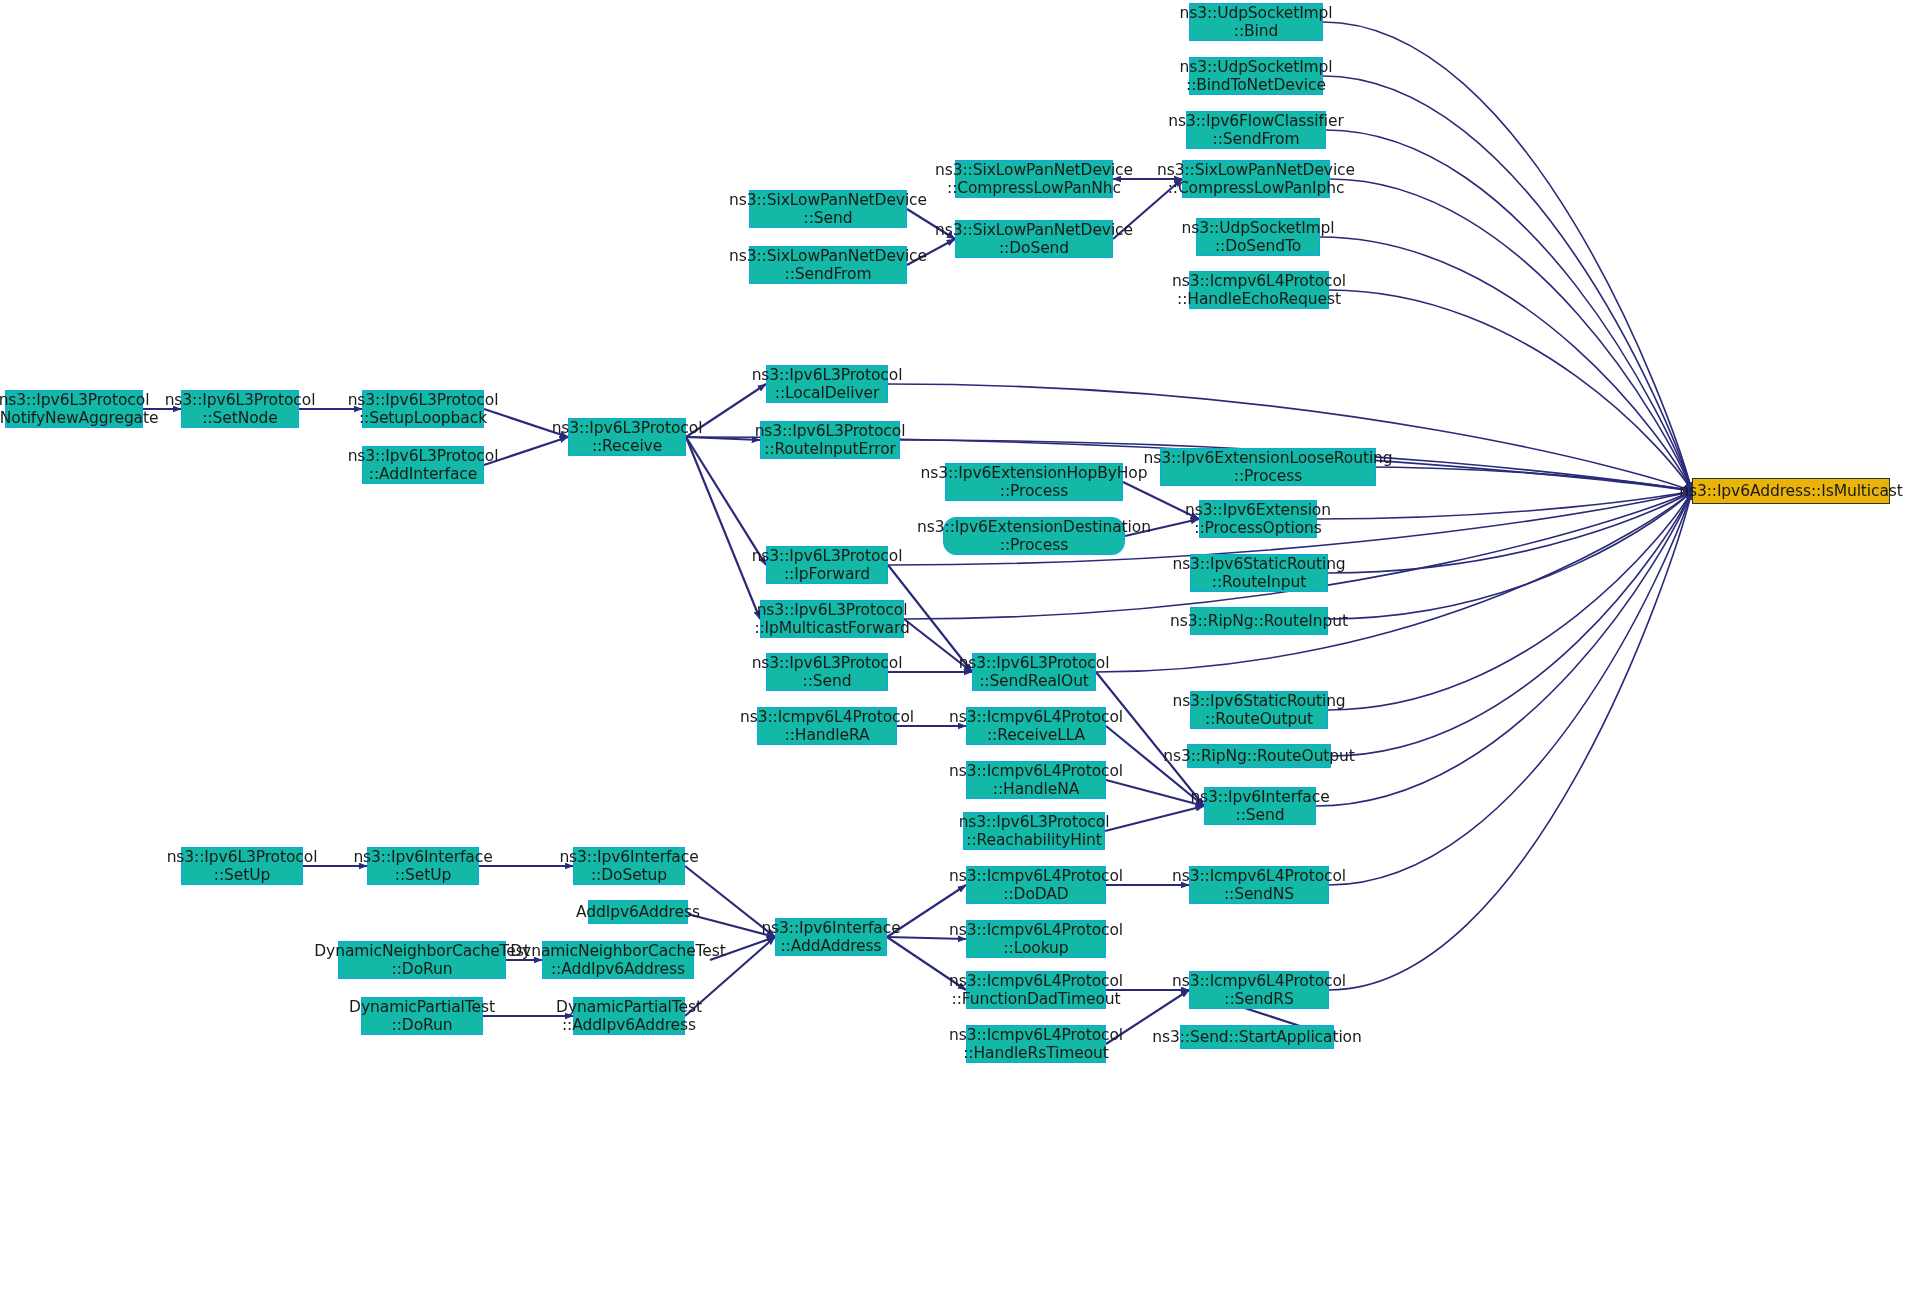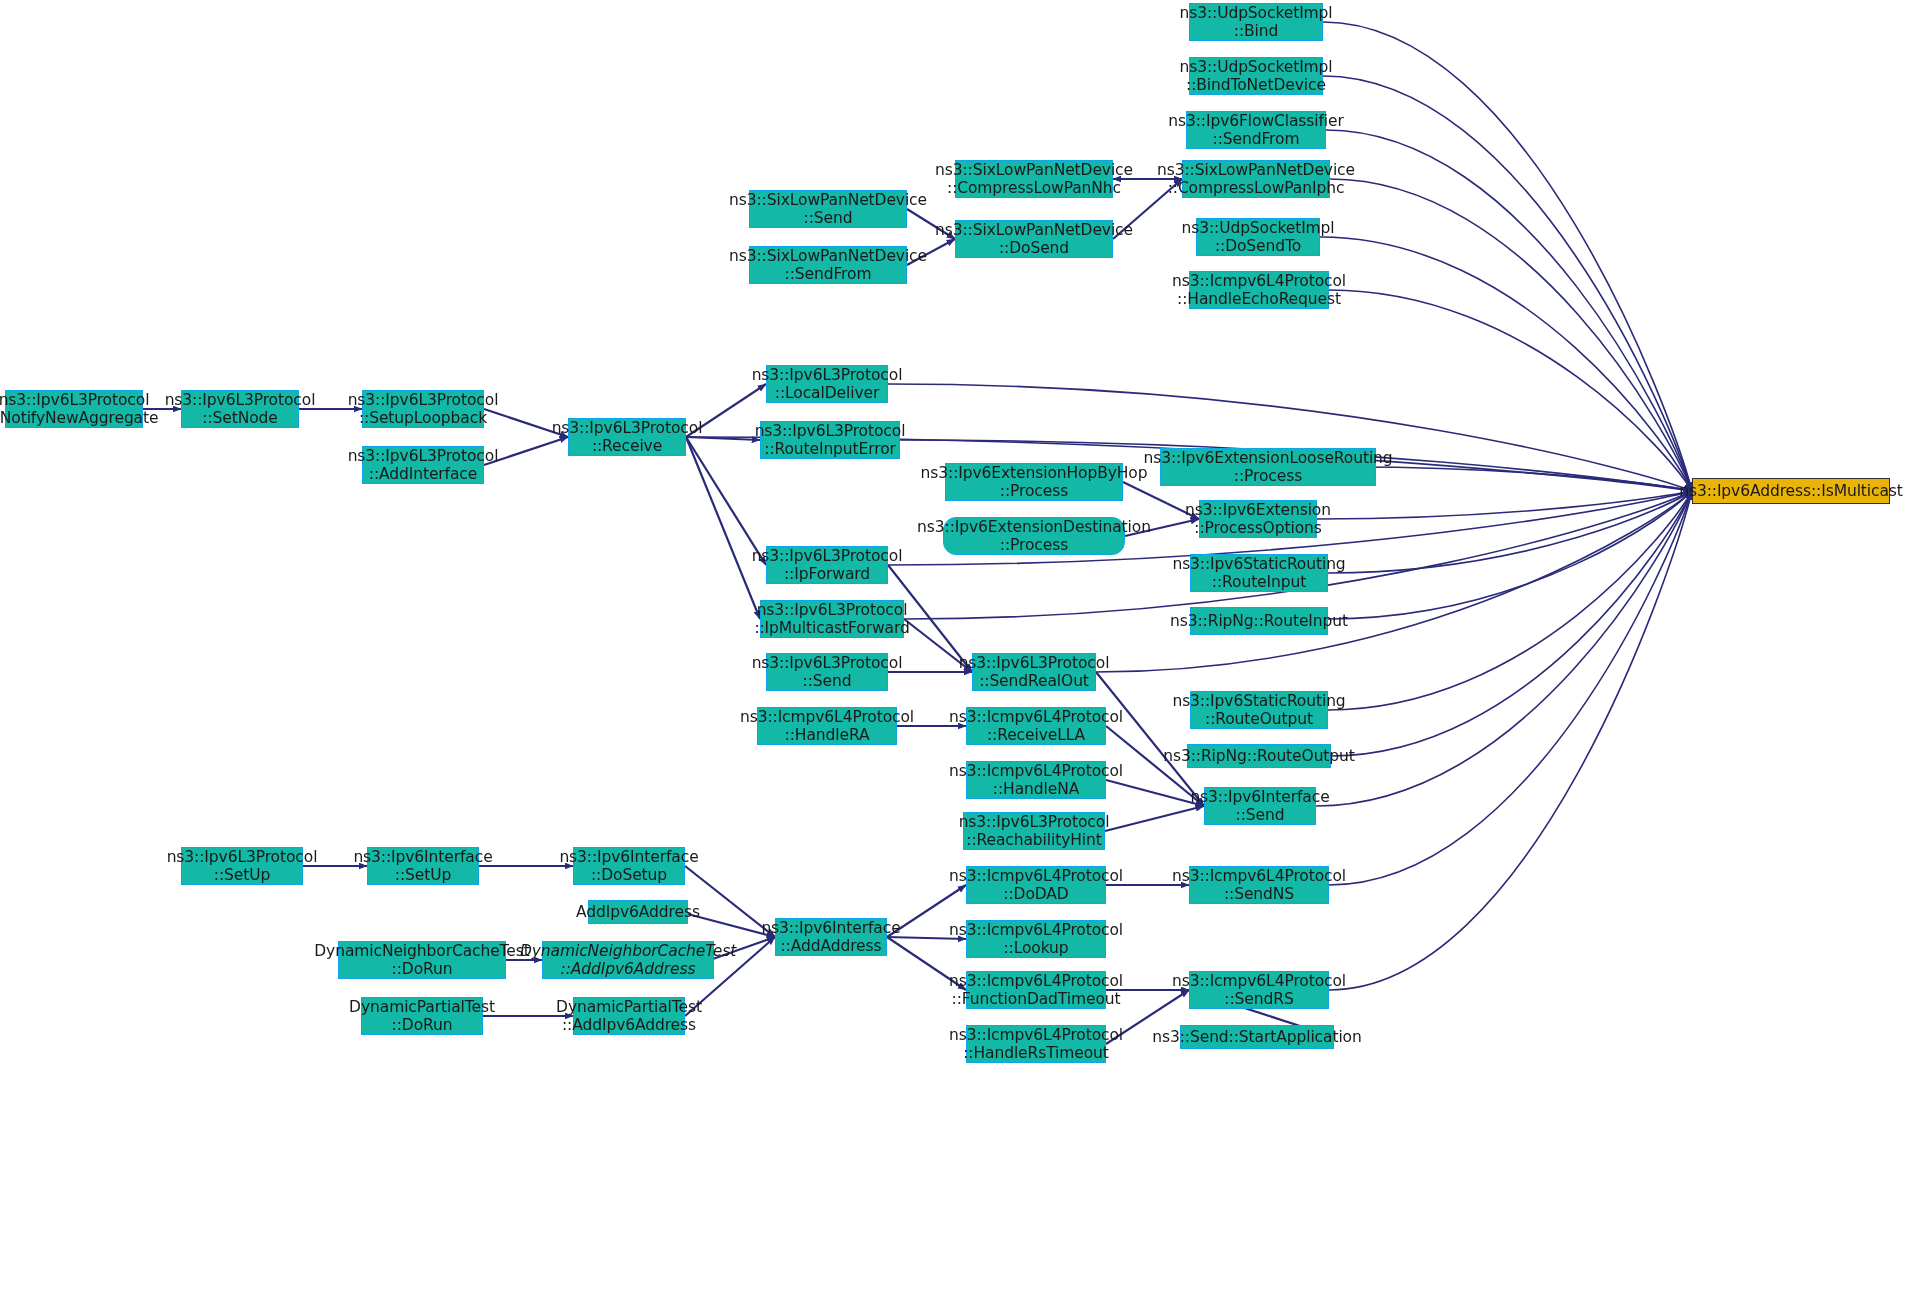--- a/index.html
+++ b/index.html
@@ -162,21 +162,21 @@
 ::ReachabilityHint</div>
       <div class="node" style="left: 181px; top: 847px; width: 122px; height: 38px;">ns3::Ipv6L3Protocol
 ::SetUp</div>
       <div class="node" style="left: 367px; top: 847px; width: 112px; height: 38px;">ns3::Ipv6Interface
 ::SetUp</div>
       <div class="node" style="left: 573px; top: 847px; width: 112px; height: 38px;">ns3::Ipv6Interface
 ::DoSetup</div>
       <div class="node" style="left: 580px; top: 900px; width: 100px; height: 24px; margin-left: 8px;">AddIpv6Address</div>
       <div class="node" style="left: 338px; top: 941px; width: 168px; height: 38px;">DynamicNeighborCacheTest
 ::DoRun</div>
-      <div class="node" style="left: 542px; top: 941px; width: 172px; height: 38px; font-style: italic;">DynamicNeighborCacheTest
+      <div class="node" style="left: 542px; top: 941px; width: 152px; height: 38px;">DynamicNeighborCacheTest
 ::AddIpv6Address</div>
       <div class="node" style="left: 361px; top: 997px; width: 122px; height: 38px;">DynamicPartialTest
 ::DoRun</div>
       <div class="node" style="left: 573px; top: 997px; width: 112px; height: 38px;">DynamicPartialTest
 ::AddIpv6Address</div>
       <div class="node" style="left: 775px; top: 918px; width: 112px; height: 38px;">ns3::Ipv6Interface
 ::AddAddress</div>
       <div class="node" style="left: 966px; top: 866px; width: 140px; height: 38px;">ns3::Icmpv6L4Protocol
 ::DoDAD</div>
       <div class="node" style="left: 966px; top: 920px; width: 140px; height: 38px;">ns3::Icmpv6L4Protocol

